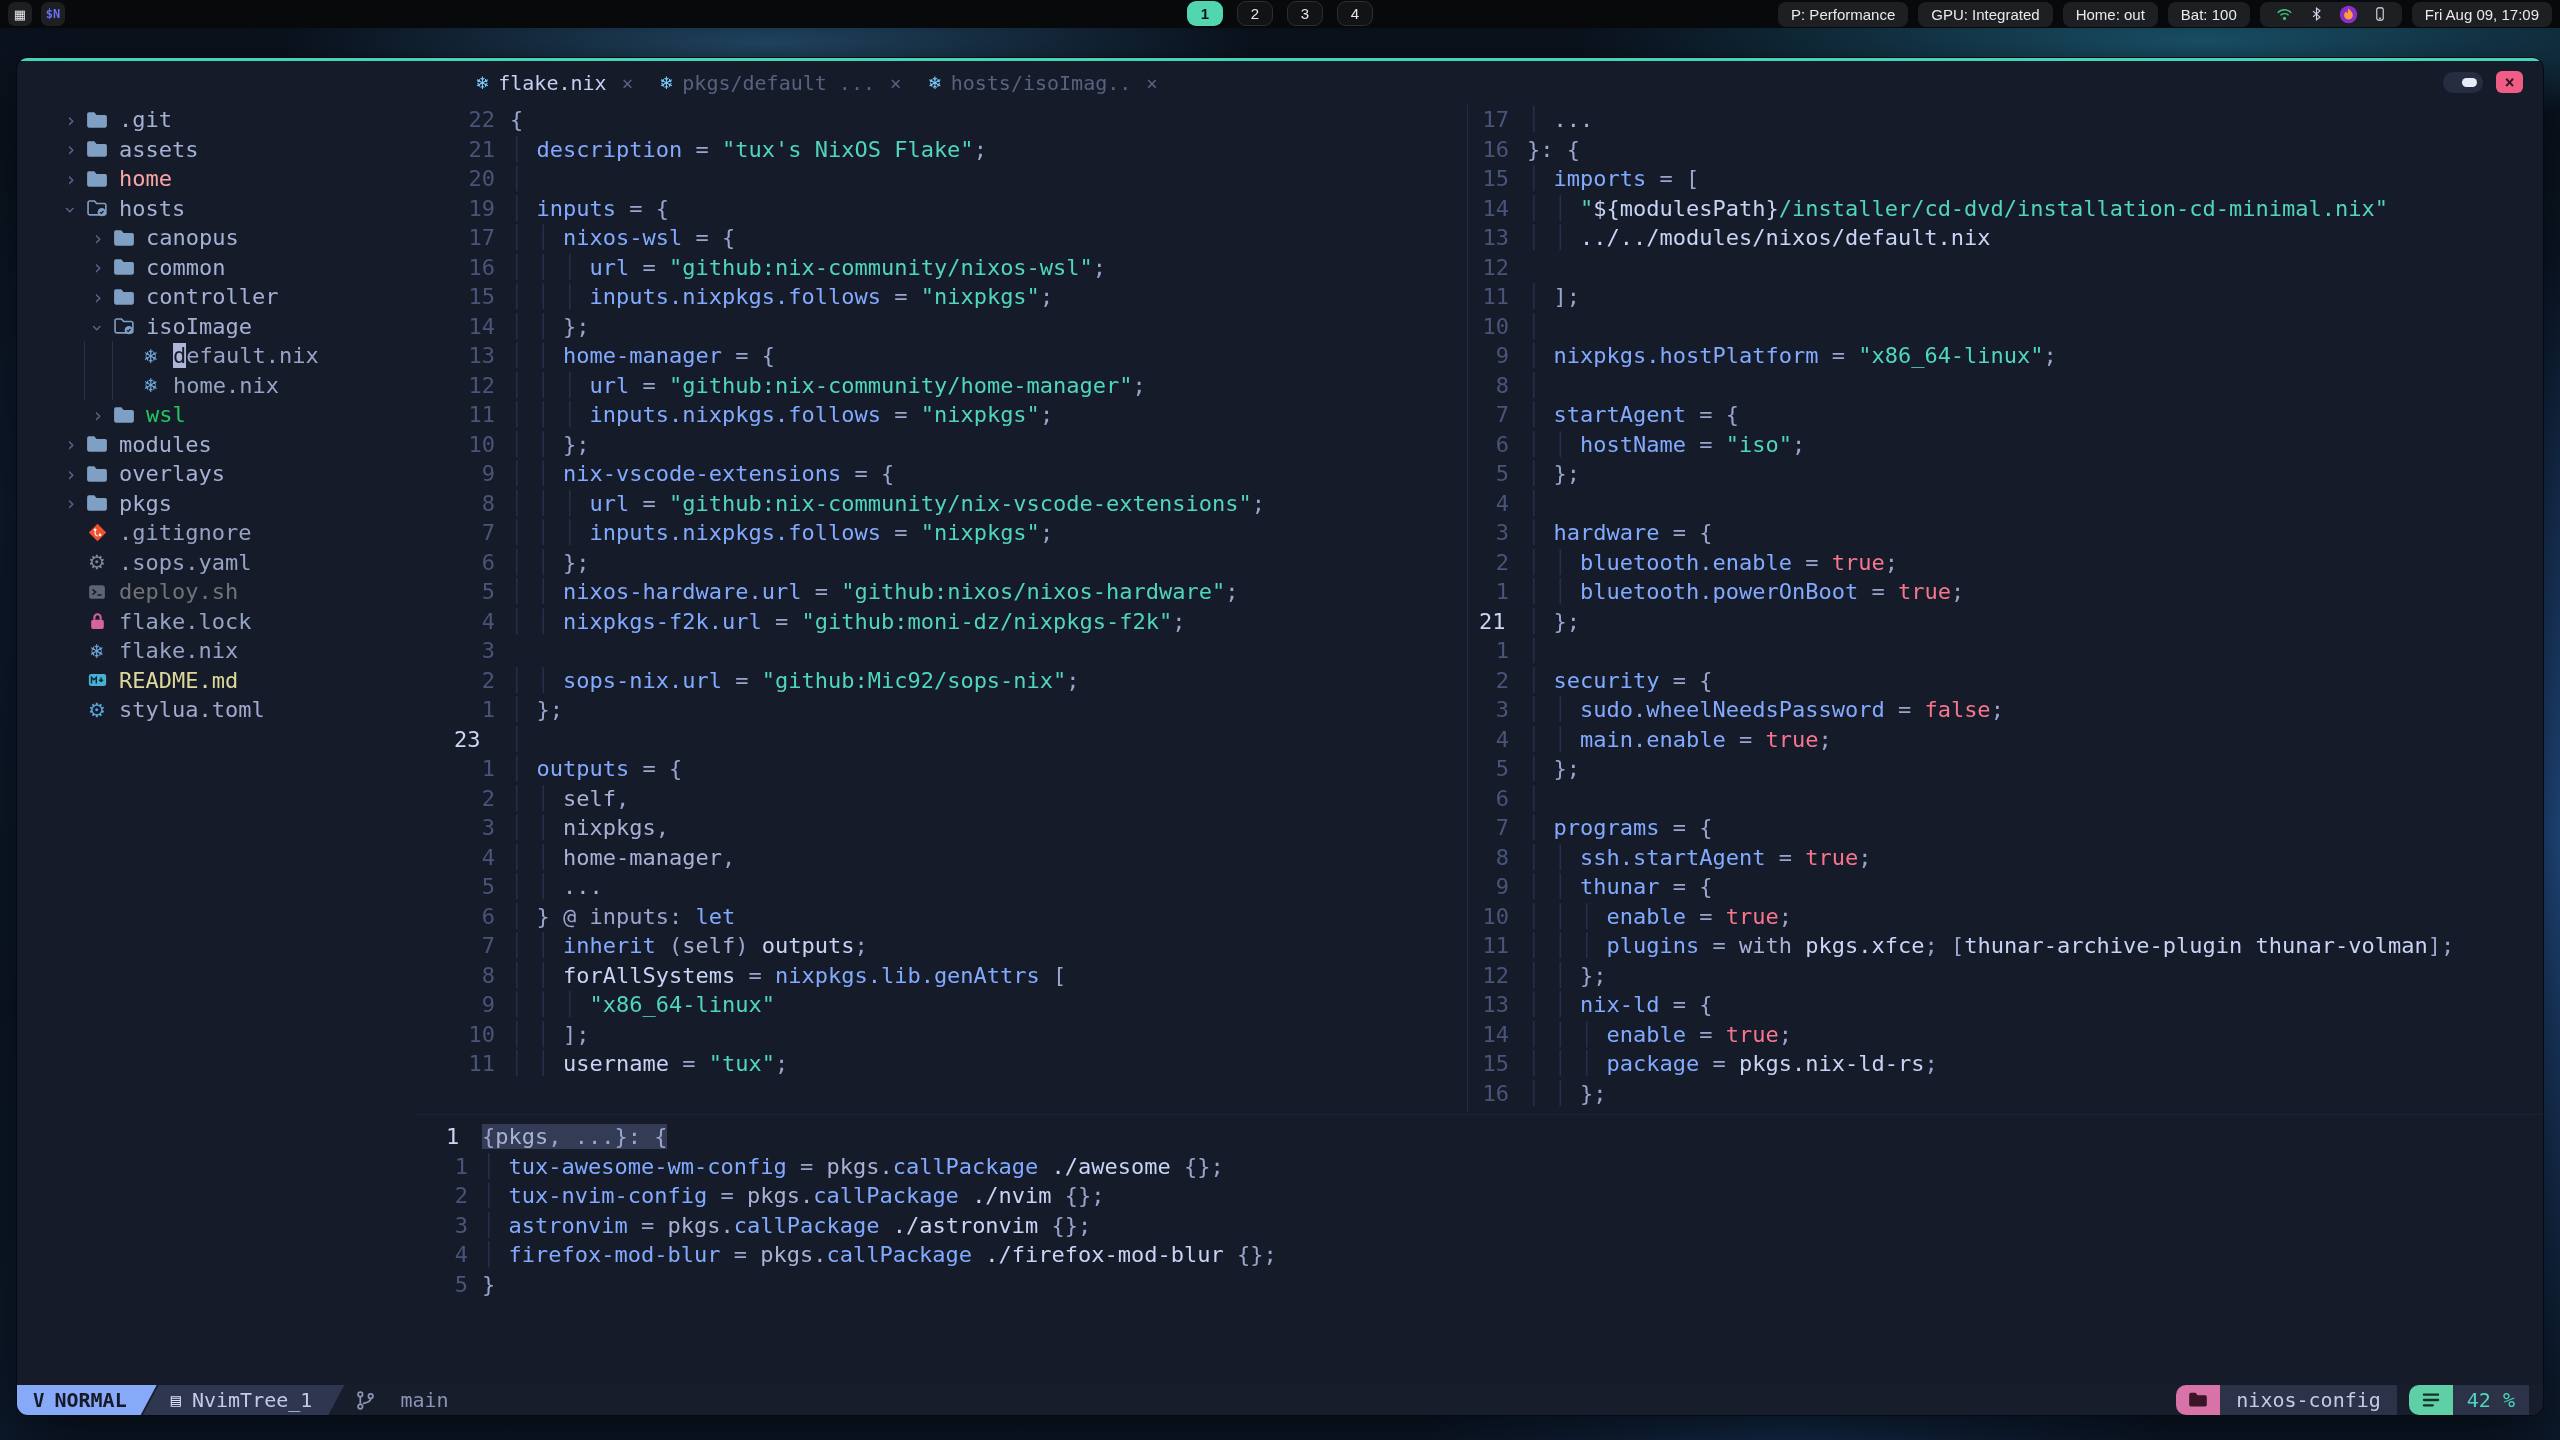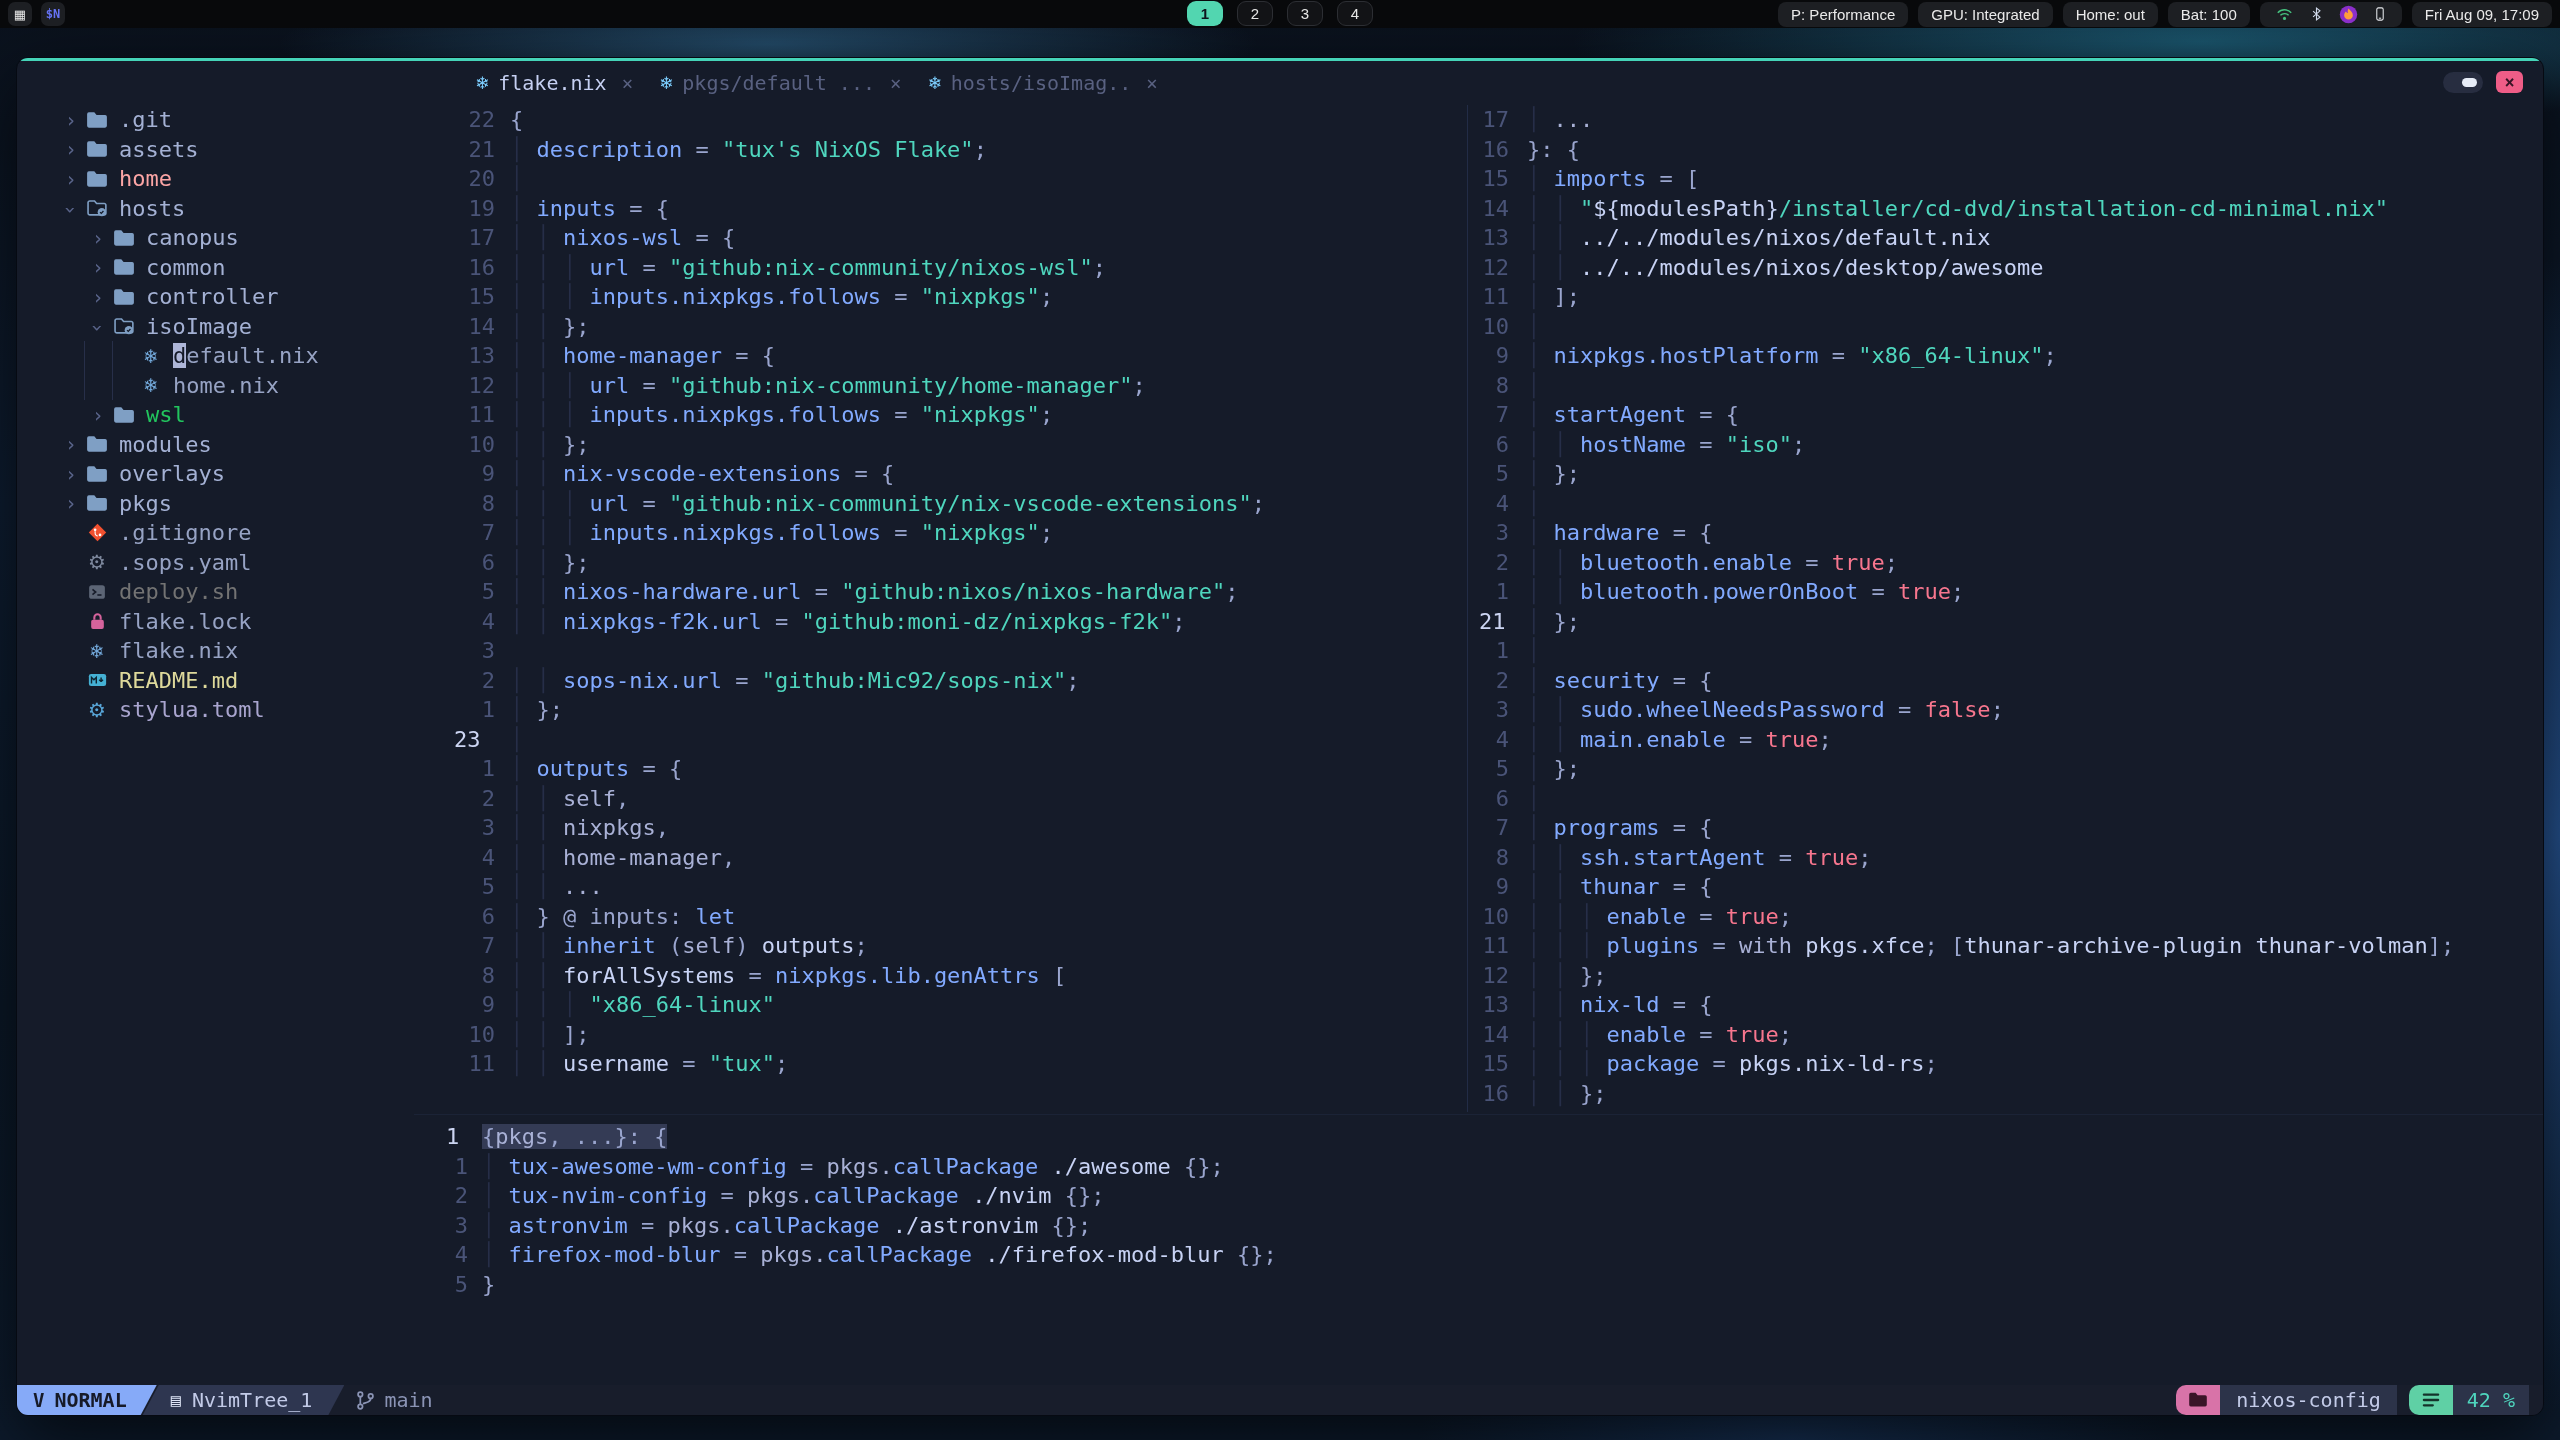--- a/index.html
+++ b/index.html
@@ -77,21 +77,21 @@
   
   #statusline{ position:absolute; left:0; bottom:0; height:30px; width:100%; background:#181d2b;
     display:flex; align-items:center; font:20px/30px "DejaVu Sans Mono",monospace; }
   .seg{ height:100%; display:flex; align-items:center; }
   #seg-mode{ background:var(--mode_bg); color:#161a28; font-weight:bold; padding:0 30px 0 16px; gap:10px;
     clip-path:polygon(0 0,100% 0,calc(100% - 16px) 100%,0 100%); }
   .vimicon{ font:900 19px "DejaVu Sans Mono",monospace; }
   #seg-buf{ background:#2e3650; color:#c3cbe8; margin-left:-14px; padding:0 32px 0 28px; gap:11px;
     clip-path:polygon(16px 0,100% 0,calc(100% - 16px) 100%,0 100%); }
   .dicon{ color:#dde3f5; font-size:17px; }
-  #seg-branch{ margin-left:12px; color:#8b94b5; gap:9px; }
+  #seg-branch{ margin-left:12px; color:#8b94b5; gap:25px; }
   #sl-right{ margin-left:auto; display:flex; align-items:center; margin-right:14px; gap:12px; }
   .grp{ display:flex; align-items:center; height:30px; }
   .gicon{ width:44px; height:30px; border-radius:10px 0 0 10px; display:flex; align-items:center; justify-content:center; }
   .gicon.pink{ background:var(--project_block_pink); }
   .gicon.green{ background:var(--scroll_block_green); }
   .glabel{ background:#2c3349; height:30px; display:flex; align-items:center; padding:0 16px; color:#c3cbe8; }
   .glabel.scroll{ color:var(--string_teal); padding:8px 14px; }
 </style>
 </head>
 <body>
@@ -543,21 +543,20 @@
       <div class="cl">
         <span class="ln">14</span>
         <span class="ct"><span class="ig">│ </span><span class="ig">│ </span><span class="tk-s">"</span><span class="tk-w">${modulesPath}</span><span class="tk-s">/installer/cd-dvd/installation-cd-minimal.nix"</span></span>
       </div>
       <div class="cl">
         <span class="ln">13</span>
         <span class="ct"><span class="ig">│ </span><span class="ig">│ </span><span class="tk-w">../../modules/nixos/default.nix</span></span>
       </div>
       <div class="cl">
         <span class="ln">12</span>
-        <span class="ct"><span class="ig">│ </span><span class="ig">│ </span><span class="tk-w">../../modules/nixos/desktop/awesome</span></span>
       </div>
       <div class="cl">
         <span class="ln">11</span>
         <span class="ct"><span class="ig">│ </span><span class="tk-p">];</span></span>
       </div>
       <div class="cl">
         <span class="ln">10</span>
         <span class="ct"><span class="ig">│ </span></span>
       </div>
       <div class="cl">

